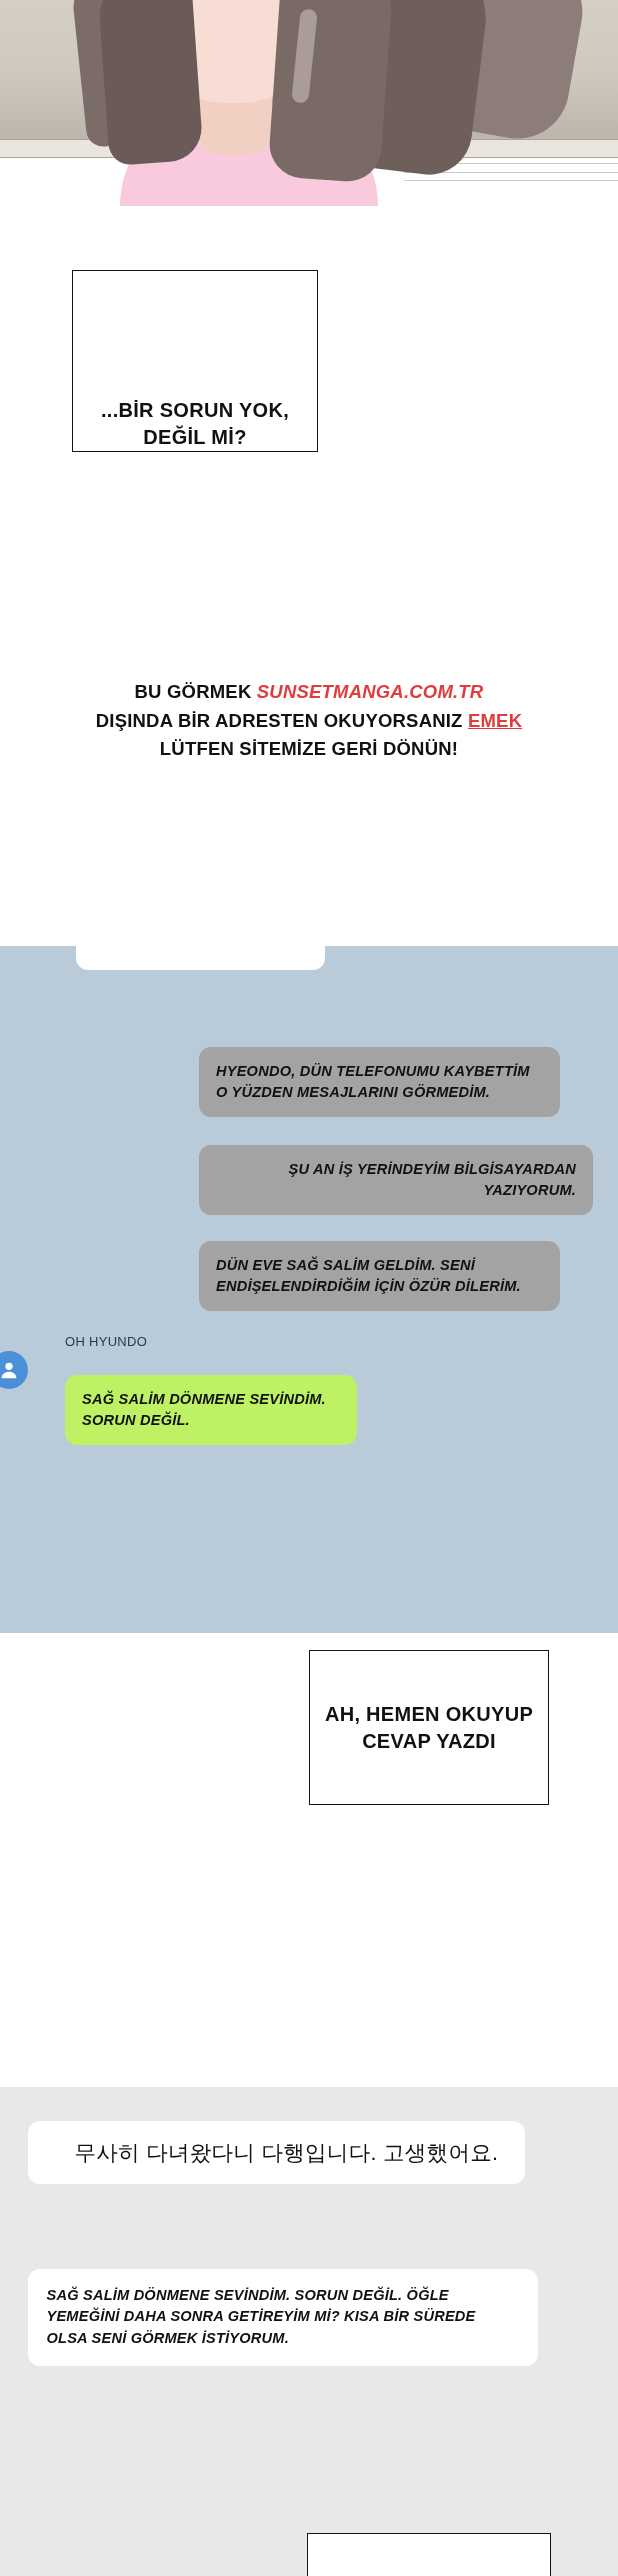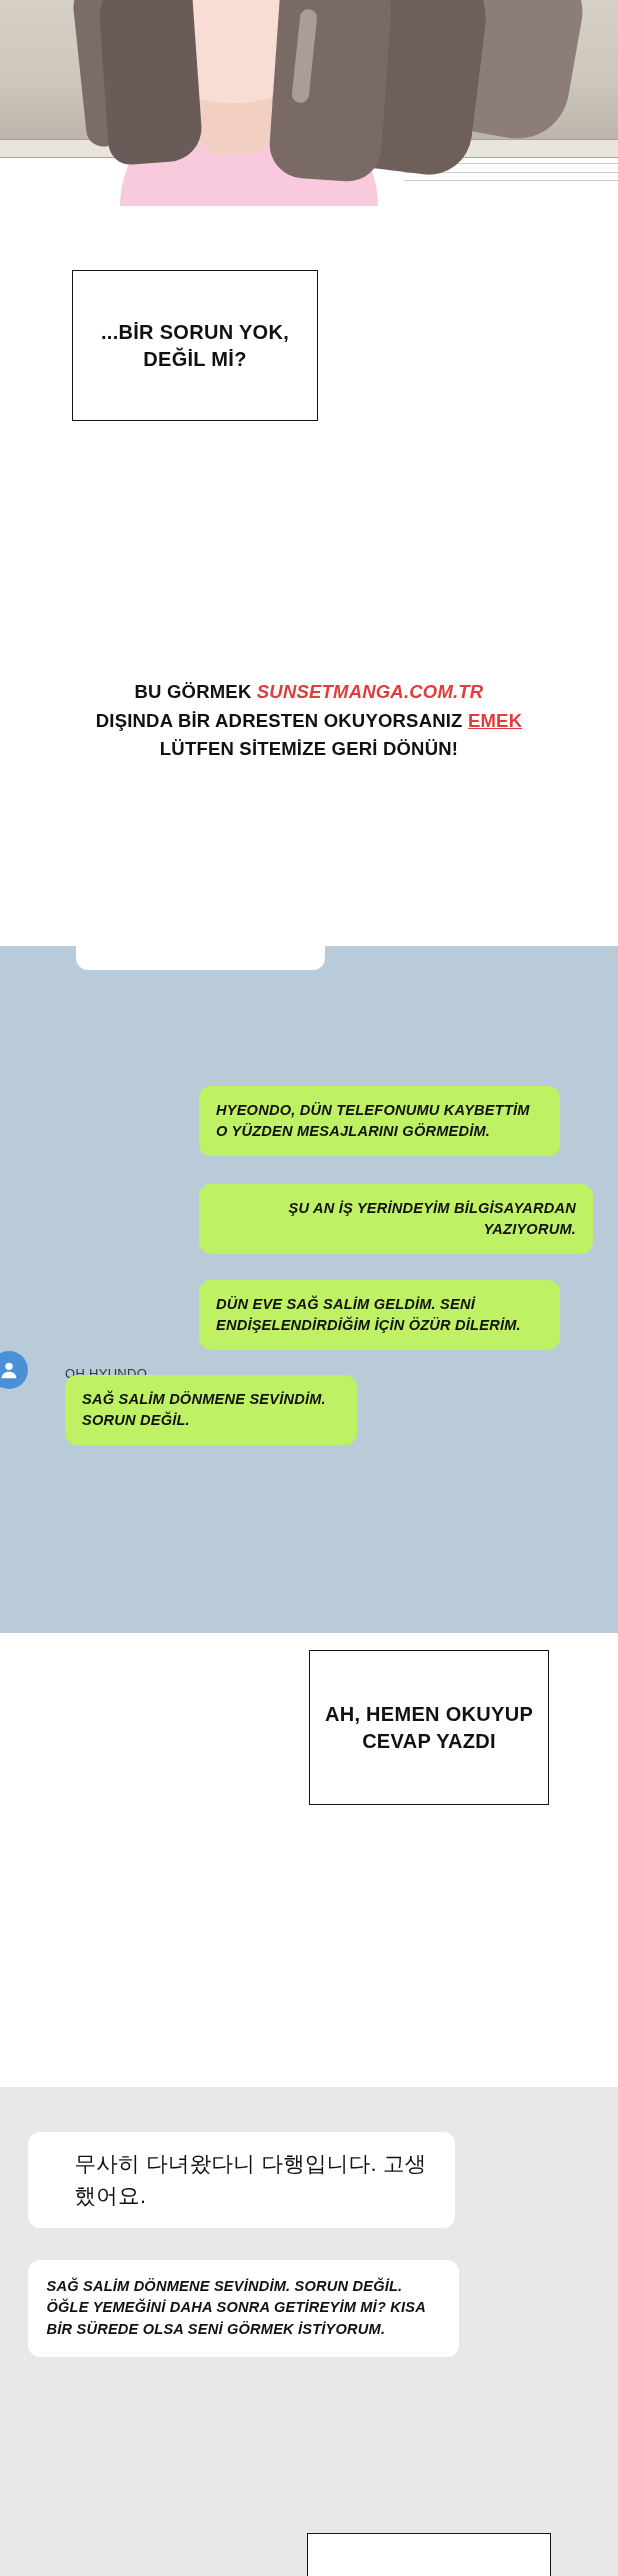--- a/index.html
+++ b/index.html
@@ -146,21 +146,21 @@
   }
   .speech-box .txt {
     font-weight: bold;
     color: #111111;
     line-height: 1.35;
     letter-spacing: 0.3px;
   }
 
   #speech-1 {
     left: 72px; top: 270px;
-    width: 246px; height: 151px;
+    width: 246px; height: 182px; align-items: flex-end;
   }
   #speech-1 .txt { font-size: 20px; }
 
   #speech-2 {
     left: 309px; top: 1650px;
     width: 240px; height: 155px;
   }
   #speech-2 .txt { font-size: 20px; }
 
   #speech-3 {
@@ -203,22 +203,21 @@
     border-radius: 12px;
     padding: 13.7px 17px;
     font-weight: bold;
     font-size: 14.6px;
     line-height: 1.45;
     color: #111111;
     font-style: italic;
     letter-spacing: 0.2px;
   }
   .bubble.me {
-    background: #bef264;
-    margin-top: 39px;
+    background: #a3a3a3;
   }
   .bubble.them {
     background: #bef264;
     font-style: italic;
   }
   .bubble.partial {
     background: #ffffff;
   }
   .chat-name {
     position: absolute;
@@ -315,33 +314,33 @@
 
     <div class="bubble me" style="left:199px; top:295px; width:361px;">DÜN EVE SAĞ SALİM GELDİM. SENİ ENDİŞELENDİRDİĞİM İÇİN ÖZÜR DİLERİM.</div>
 
     <div class="avatar" style="left:-10.3px; top:405px;">
       <svg width="22" height="22" viewBox="0 0 24 24" aria-hidden="true">
         <circle cx="12" cy="8" r="4" fill="#ffffff"></circle>
         <path d="M4 21c0-4.4 3.6-7 8-7s8 2.6 8 7z" fill="#ffffff"></path>
       </svg>
     </div>
 
-    <div class="chat-name" style="left:65px; top:388px;margin-top:32px;">OH HYUNDO</div>
+    <div class="chat-name" style="left:65px; top:388px;">OH HYUNDO</div>
 
     <div class="bubble them" style="left:65px; top:429px; width:292px;">SAĞ SALİM DÖNMENE SEVİNDİM. SORUN DEĞİL.</div>
   </div>
 
   <div class="speech-box" id="speech-2">
     <div class="txt">AH, HEMEN OKUYUP CEVAP YAZDI</div>
   </div>
 
   <div class="chat-panel-2">
-    <div class="bubble2 kor" style="left:27.5px; top:45px; width:427px;padding-left:47px;">무사히 다녀왔다니 다행입니다. 고생했어요.</div>
-
-    <div class="bubble2 tur" style="left:27.5px; top:173px; width:431px;">SAĞ SALİM DÖNMENE SEVİNDİM. SORUN DEĞİL. ÖĞLE YEMEĞİNİ DAHA SONRA GETİREYİM Mİ? KISA BİR SÜREDE OLSA SENİ GÖRMEK İSTİYORUM.</div>
+    <div class="bubble2 kor" style="left:27.5px; top:34px; width:497px;padding-left:47px;">무사히 다녀왔다니 다행입니다. 고생했어요.</div>
+
+    <div class="bubble2 tur" style="left:27.5px; top:182px; width:510px;">SAĞ SALİM DÖNMENE SEVİNDİM. SORUN DEĞİL. ÖĞLE YEMEĞİNİ DAHA SONRA GETİREYİM Mİ? KISA BİR SÜREDE OLSA SENİ GÖRMEK İSTİYORUM.</div>
   </div>
 
   <div class="speech-box" id="speech-3">
     <div class="txt"></div>
   </div>
 
 </div>
 
 
 </body></html>

